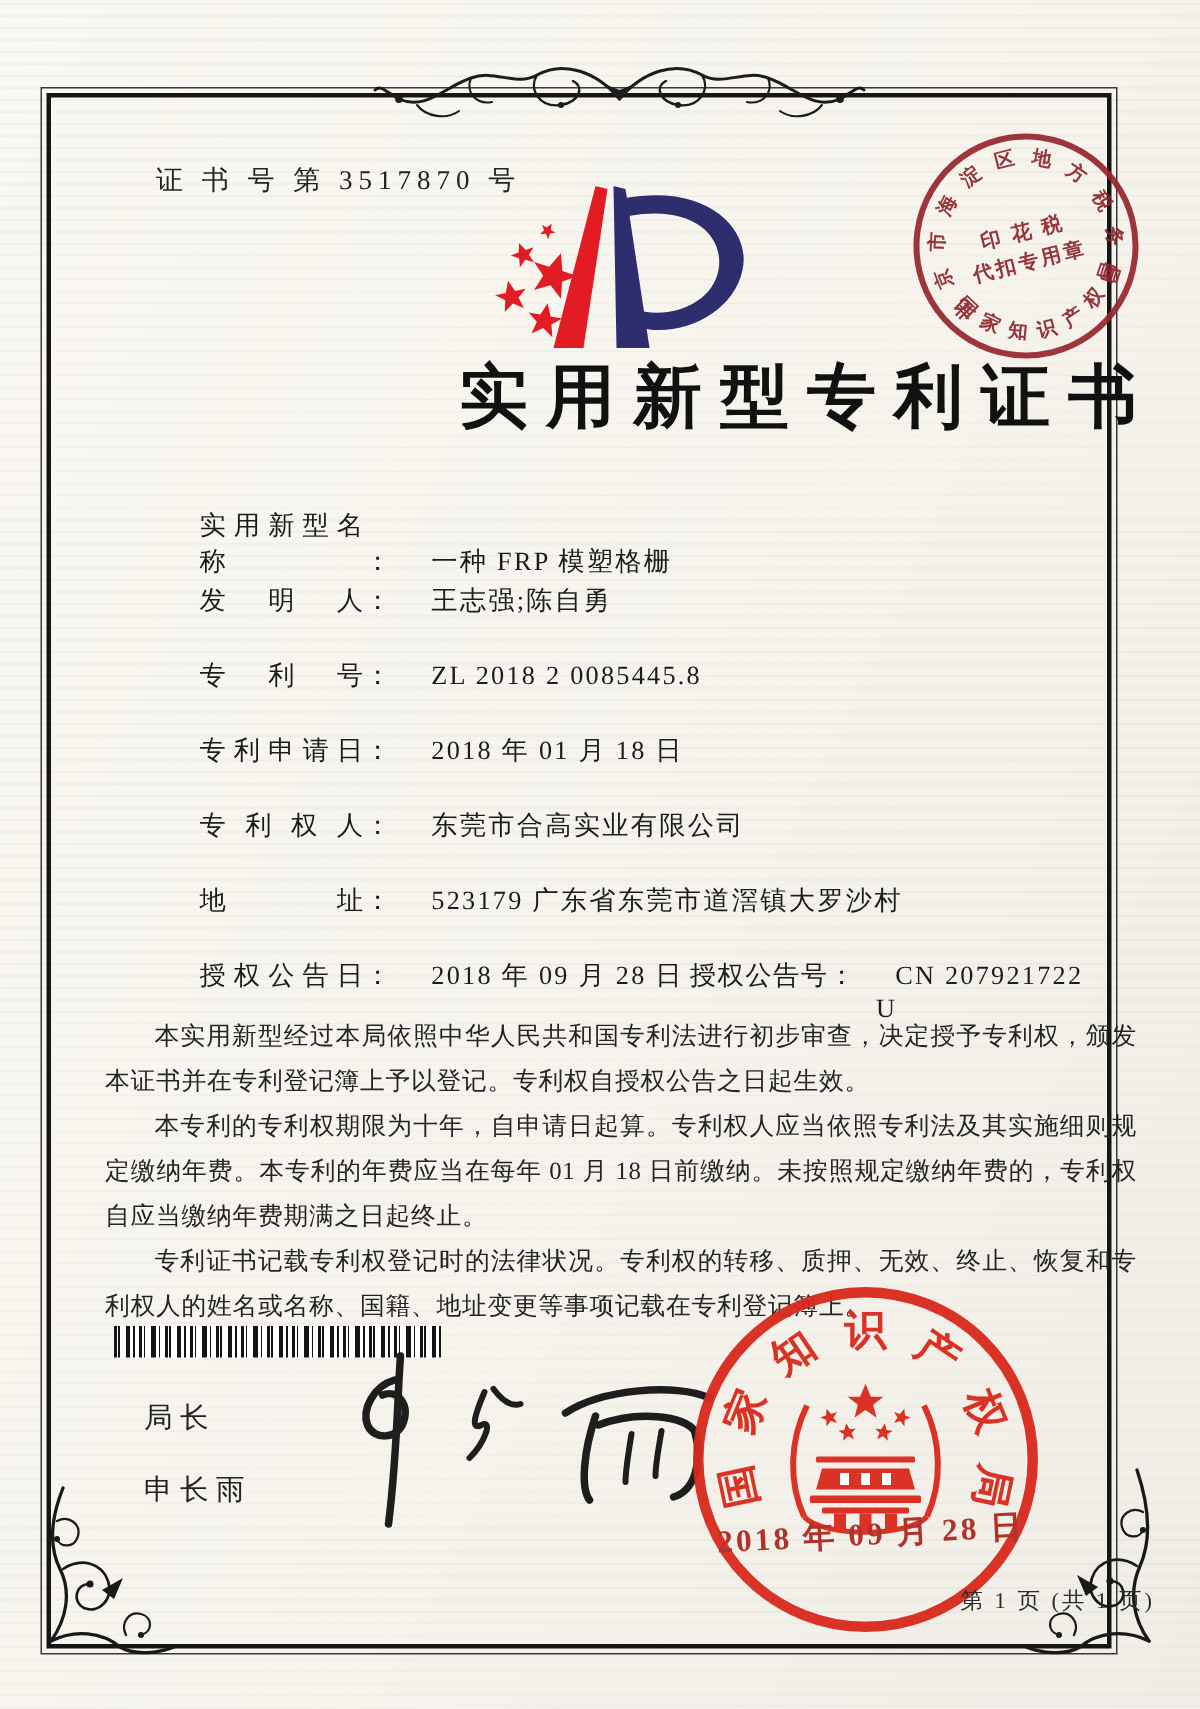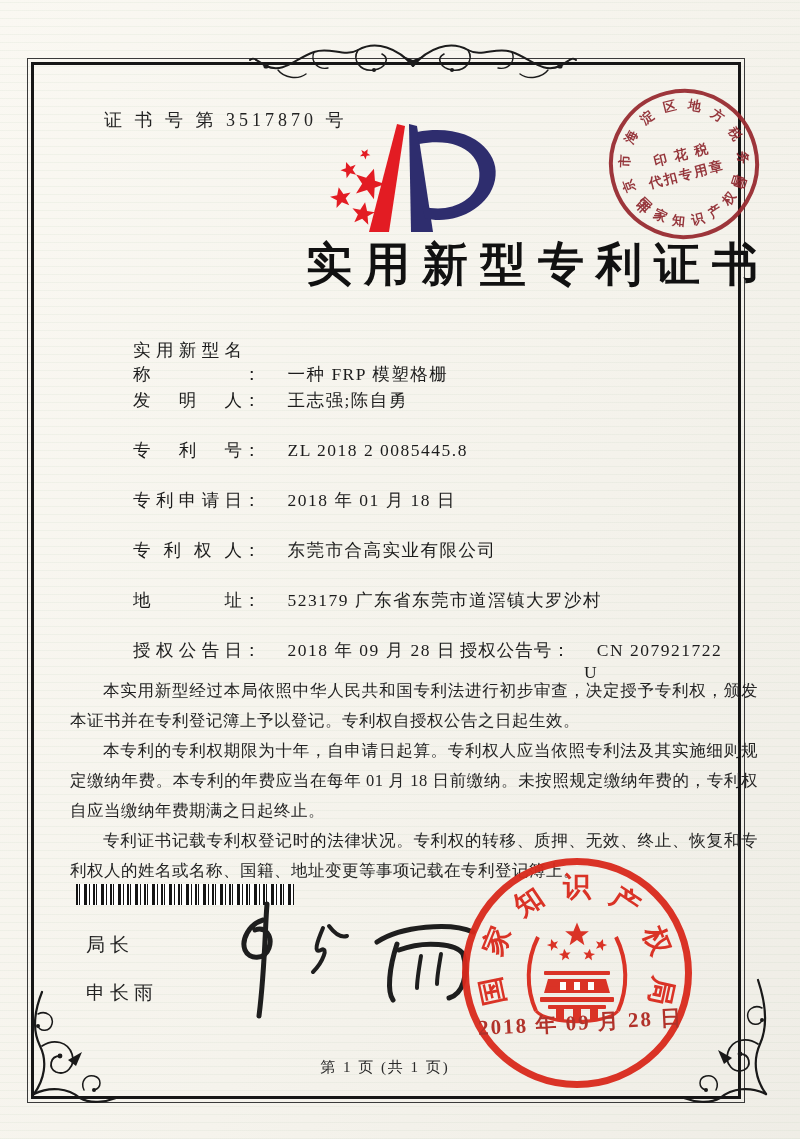--- a/index.html
+++ b/index.html
@@ -40,42 +40,42 @@
               font-size:16.5px; line-height:1.82; color:#242424; text-align:justify; letter-spacing:0.5px;}
   .body-text p{ text-indent:2em; }
   
   .barcode{ position:absolute; left:76px; top:884px; width:218px; height:21px;
     background:repeating-linear-gradient(90deg,
       #141414 0 2px, #fff 2px 3px, #141414 3px 4px, #fff 4px 8px,
       #141414 8px 11px, #fff 11px 13px, #141414 13px 14px, #fff 14px 17px);
     outline:1px solid rgba(255,255,255,0.01);
   }
   
-  .officer{ position:absolute; left:86px; top:932px; font-family:"Liberation Sans", sans-serif;
+  .officer{ position:absolute; left:96px; top:932px; font-family:"Liberation Sans", sans-serif;
             font-size:19px; color:#222; letter-spacing:5px; }
   .officer .name{ margin-top:22px; }
   .signature{ position:absolute; left:205px; top:898px; width:290px; height:130px; }
   
   .tax-stamp{ position:absolute; left:609px; top:89px; width:150px; height:150px;
               transform:rotate(-14deg); opacity:0.92; }
   .tax-ring{ position:absolute; inset:0; border:4px solid #96262c; border-radius:50%; }
   .arc{ position:absolute; inset:0; }
   .arc span{ font-weight:700; }
   .tax-stamp .arc span{ font-size:13px; color:#8d262d; }
   .tax-center{ position:absolute; left:0; right:0; top:56px; text-align:center;
                color:#8d262d; font-weight:700; font-size:13.5px; line-height:1.5; letter-spacing:2px;}
   
   .seal{ position:absolute; left:462px; top:858px; width:230px; height:230px; opacity:0.95; }
   .seal-ring{ position:absolute; inset:0; border:7px solid #d9291c; border-radius:50%; }
   .seal .arc span{ font-size:28px; color:#d9291c; font-family:"Liberation Sans", sans-serif; font-weight:700; }
   .emblem{ position:absolute; left:60px; top:55px; width:110px; height:120px; }
   .seal-date{ position:absolute; left:478px; top:1008px; width:230px; font-size:21px; color:#b1322a;
               letter-spacing:2px; transform:rotate(-3deg); font-weight:600; }
   
-  .footer{ position:absolute; left:0; top:1058px; width:770px; text-align:center;
+  .footer{ position:absolute; left:0; top:1058px; width:770px; text-align:right;
            font-size:15px; letter-spacing:2px; color:#2a2a2a; }
 </style>
 </head>
 <body>
 
 <div class="page">
 
   <div class="frame"></div>
 
   <svg class="ornament" style="left:248px; top:30px;" width="330" height="62" viewBox="0 0 330 62">

